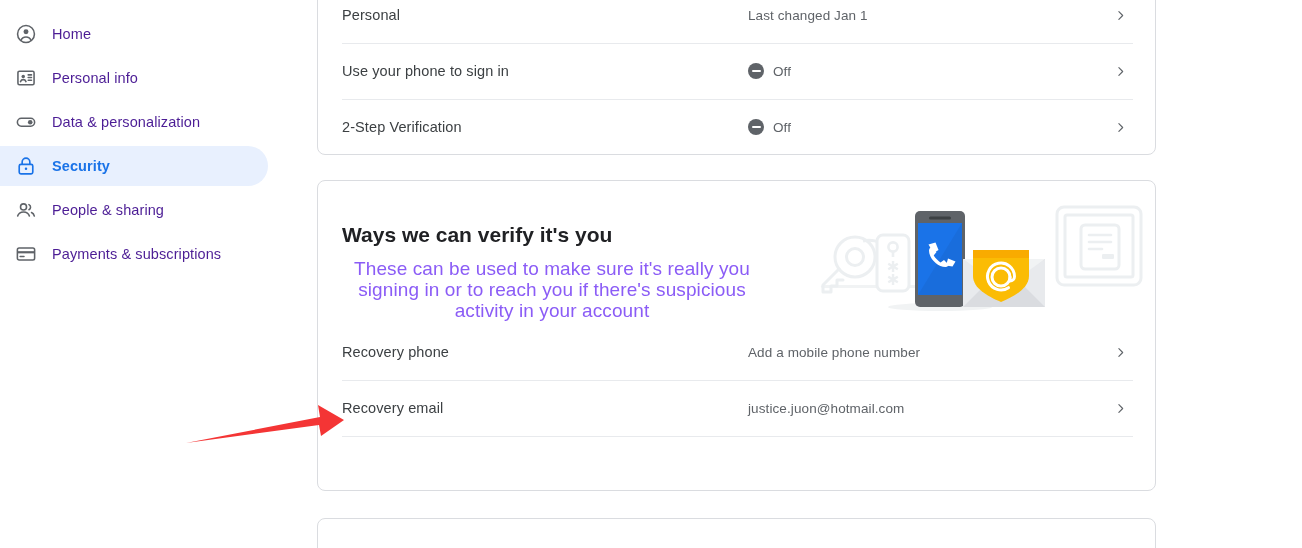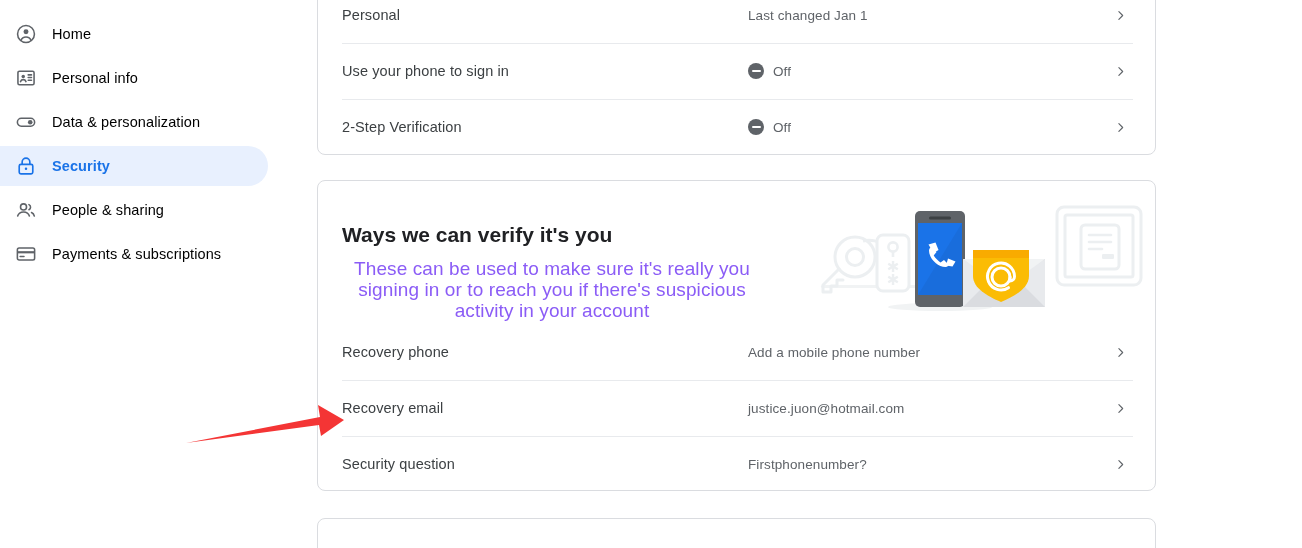--- a/index.html
+++ b/index.html
@@ -41,21 +41,21 @@
     width: 24px; height: 24px;
     margin-left: 14px;
     display: flex;
     align-items: center;
     justify-content: center;
     flex: none;
   }
   .nav-item .nav-label {
     margin-left: 14px;
     font-size: 14.5px;
-    color: #000000;
+    color: #4c1d95;
     letter-spacing: 0.1px;
     white-space: nowrap;
   }
   .nav-item.active { background: #e8f0fe; }
   .nav-item.active .nav-label { color: #1a73e8; font-weight: 700; }
   .nav-item svg { display: block; }
 
   
   .card {
     position: absolute;
@@ -382,31 +382,20 @@
         <span>justice.juon@hotmail.com</span>
       </span>
       <span class="row-chevron">
         <svg width="13" height="13" viewBox="0 0 24 24" fill="none" stroke="#5f6368" stroke-width="2.1" stroke-linecap="round" stroke-linejoin="round">
           <polyline points="9,5 16,12 9,19"></polyline>
         </svg>
       </span>
     </div>
     <div class="divider" style="top:255px"></div>
 
-    <div class="row" style="top:255px">
-      <span class="row-label">Security question</span>
-      <span class="row-value">
-        <span>Firstphonenumber?</span>
-      </span>
-      <span class="row-chevron">
-        <svg width="13" height="13" viewBox="0 0 24 24" fill="none" stroke="#5f6368" stroke-width="2.1" stroke-linecap="round" stroke-linejoin="round">
-          <polyline points="9,5 16,12 9,19"></polyline>
-        </svg>
-      </span>
-    </div>
 
   </section>
 
   <section class="card" id="card-third">
     <h2 id="card-third-title"></h2>
   </section>
 
   <div id="arrow-annotation">
     <svg width="170" height="55" viewBox="0 0 170 55" fill="none">
       <path d="M6 45 L140 19 L138 7 L164 22 L141 38 L139 27 Z" fill="#f43535"></path>

